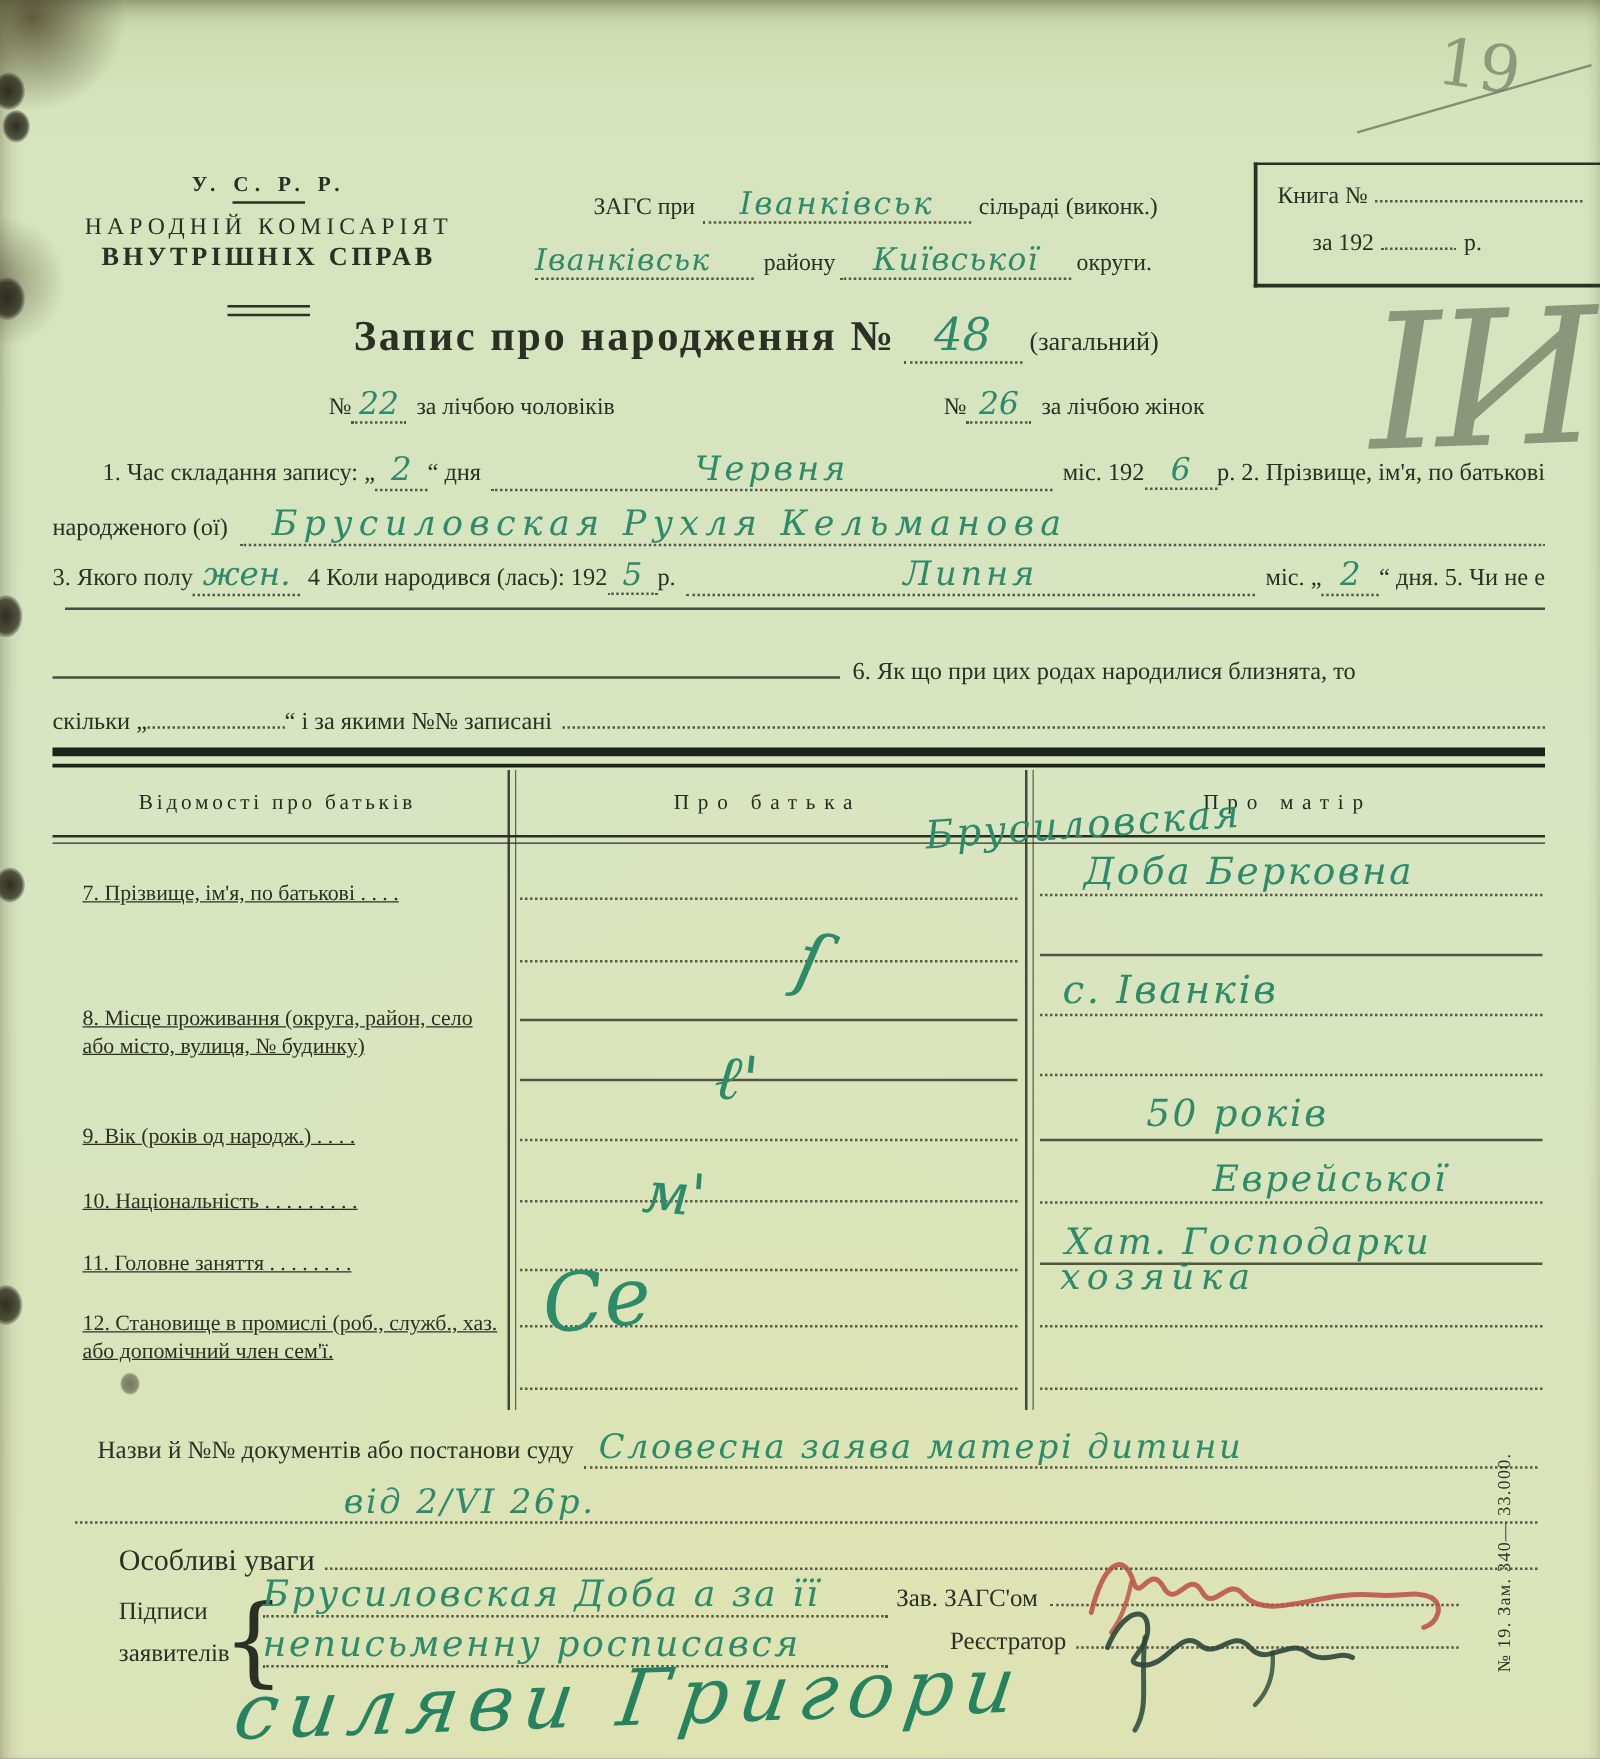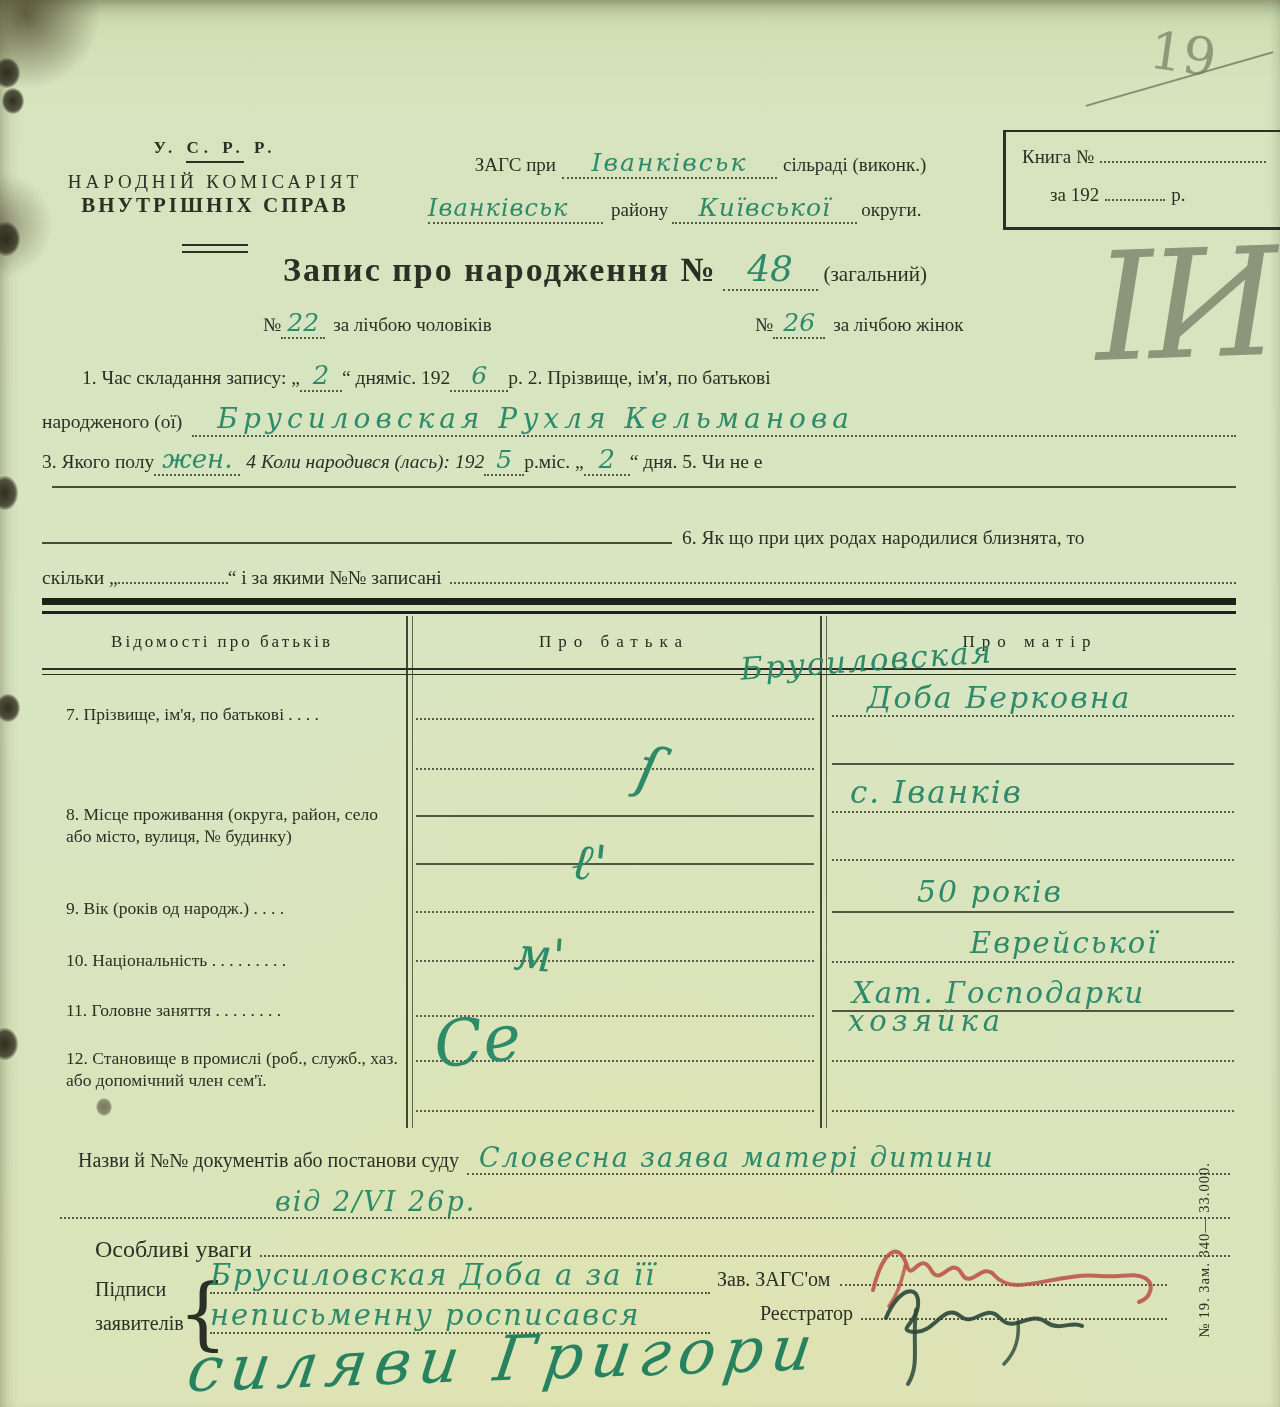--- a/index.html
+++ b/index.html
@@ -24,21 +24,21 @@
   .hwline{display:inline-block;text-align:center;border-bottom:2px dotted rgba(50,55,42,.8);}
   .row{display:flex;align-items:baseline;}
   .seg{display:inline-block;border-bottom:2px dotted rgba(50,55,42,.8);text-align:center;}
   .solidseg{display:inline-block;border-bottom:2px solid rgba(45,50,38,.85);}
   .dotline{position:absolute;border-bottom:2px dotted rgba(50,55,42,.78);height:0;}
   .solline{position:absolute;border-bottom:2px solid rgba(45,50,38,.8);height:0;}
   .hole{position:absolute;background:radial-gradient(ellipse, rgba(40,38,24,.95) 0%, rgba(40,38,24,.75) 55%, rgba(40,38,24,0) 75%);border-radius:50%;}
   .pencil{color:rgba(110,120,95,.9);font-family:"DejaVu Serif",serif;}
   .vsep{position:absolute;width:4px;border-left:2px solid rgba(40,45,34,.85);border-right:1px solid rgba(40,45,34,.7);}
   .tablehead{font-size:17px;letter-spacing:7px;text-align:center;color:#272c21;}
-  .rowlabel{font-size:17.5px;color:#2b3025;}
+  .rowlabel{font-size:17.5px;color:#2b3025;text-decoration:underline;}
   .mval{position:absolute;font-size:29px;letter-spacing:2px;white-space:nowrap;}
   .fglyph{position:absolute;font-size:58px;}
   svg{overflow:visible;}
 </style>
 </head>
 <body>
 
 <div class="paper">
 
   <div class="hole" style="left:-6px;top:58px;width:26px;height:30px;"></div>
@@ -101,36 +101,38 @@
   <div class="abs row" style="left:755px;top:308px;font-size:19px;">
     <span>№</span>
     <span class="hwline" style="width:52px;margin-right:8px;"><i class="hw" style="font-size:25px;">26</i></span>
     <span>за лічбою жінок</span>
   </div>
 
   <div class="abs row" style="left:42px;top:360px;width:1194px;font-size:19.5px;">
     <span style="padding-left:40px;">1. Час складання запису: „</span>
     <span class="seg" style="width:42px;"><i class="hw" style="font-size:26px;">2</i></span>
     <span>“ дня</span>
+    <span class="seg" style="flex:1;margin:0 8px;"><i class="hw" style="font-size:27px;letter-spacing:3px;">Червня</i></span>
     <span>міс. 192</span>
     <span class="seg" style="width:58px;"><i class="hw" style="font-size:25px;">6</i></span>
     <span>р.  2. Прізвище, ім'я, по батькові</span>
   </div>
 
   <div class="abs row" style="left:42px;top:402px;width:1194px;font-size:19.5px;">
     <span>народженого (ої)</span>
     <span class="seg" style="flex:1;margin-left:10px;text-align:left;"><i class="hw" style="font-size:28px;letter-spacing:5px;padding-left:25px;">Брусиловская   Рухля   Кельманова</i></span>
   </div>
 
   <div class="abs row" style="left:42px;top:444px;width:1194px;font-size:19.5px;">
     <span>3. Якого полу</span>
     <span class="seg" style="width:86px;"><i class="hw" style="font-size:26px;">жен.</i></span>
-    <span style="padding-left:6px;font-style:italic;">4  Коли народився (лась): 192</span>
+    <span style="padding-left:6px;">4  Коли народився (лась): 192</span>
     <span class="seg" style="width:40px;"><i class="hw" style="font-size:25px;">5</i></span>
     <span>р.</span>
+    <span class="seg" style="flex:1;margin:0 8px;"><i class="hw" style="font-size:27px;letter-spacing:3px;">Липня</i></span>
     <span>міс. „</span>
     <span class="seg" style="width:46px;"><i class="hw" style="font-size:26px;">2</i></span>
     <span>“ дня.  5. Чи не е</span>
   </div>
 
   <div class="abs row" style="left:42px;top:486px;width:1194px;font-size:19.5px;">
     <span class="solidseg" style="flex:1;margin-left:10px;"></span>
   </div>
 
   <div class="abs row" style="left:42px;top:527px;width:1194px;font-size:19.5px;">

